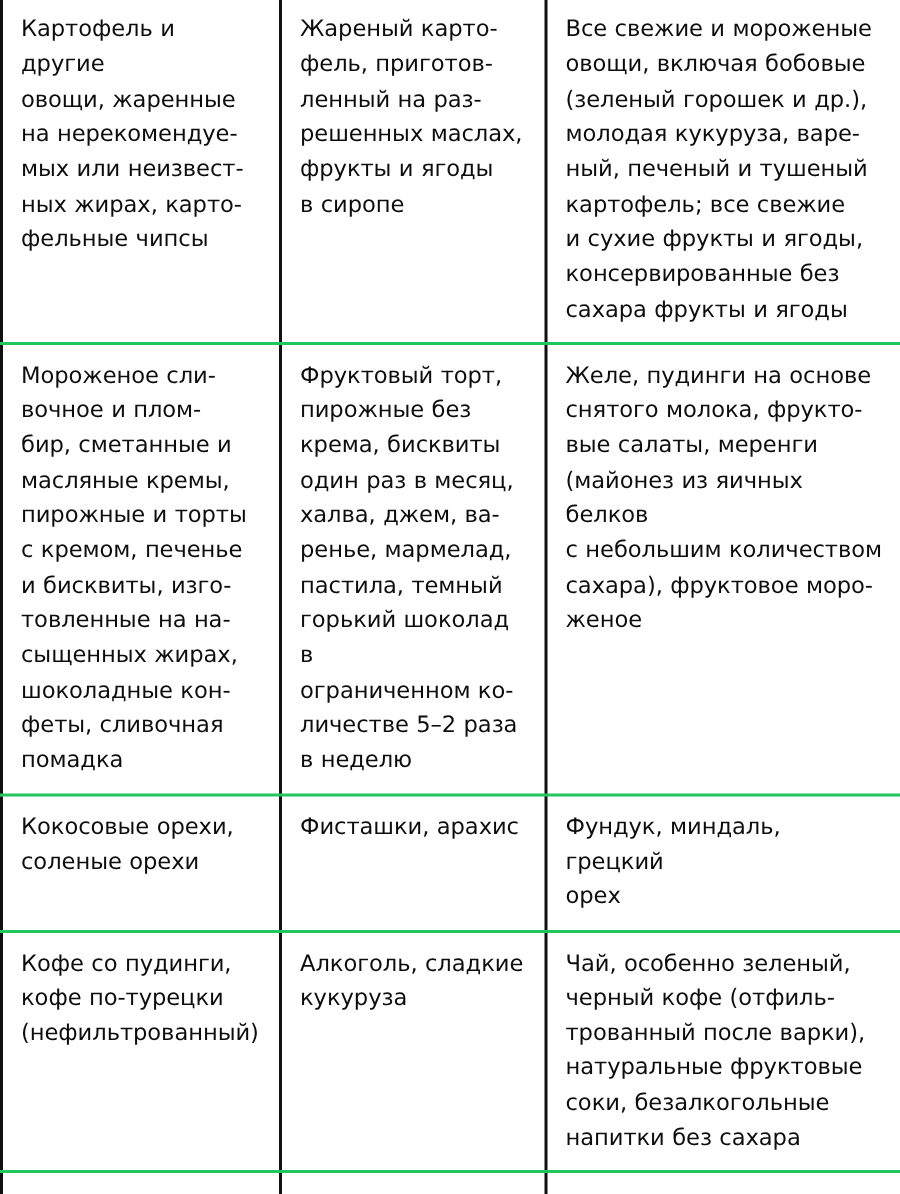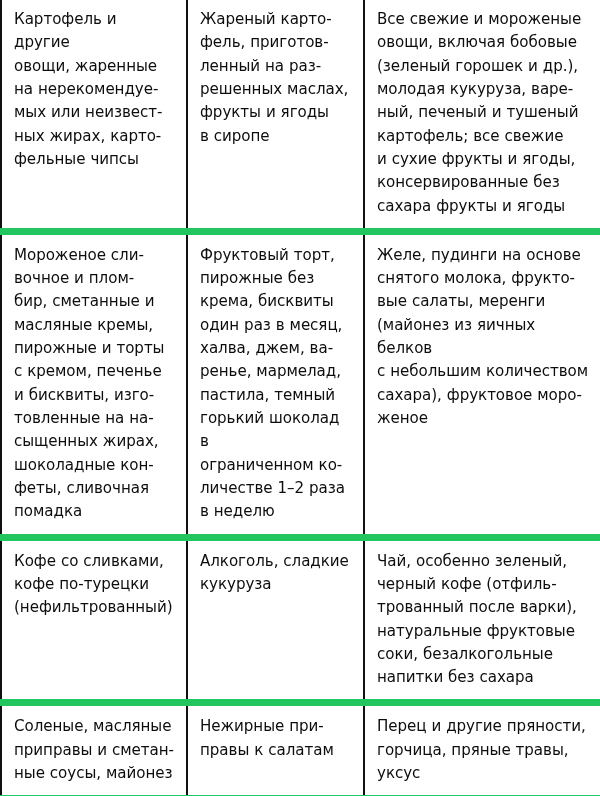--- a/index.html
+++ b/index.html
@@ -33,21 +33,21 @@
   }
 
   table.diet-table col.c1 { width: 186px; }
   table.diet-table col.c2 { width: 177px; }
   table.diet-table col.c3 { width: 237px; }
 
   table.diet-table td {
     vertical-align: top;
     border-left: 2px solid #111111;
     border-right: 2px solid #111111;
-    border-bottom: 7px solid #22c55e;
+    border-bottom: 2px solid #22c55e;
     border-top: none;
     padding: 9px 11px 10px 12px;
     font-size: 15.1px;
     line-height: 1.545;
     letter-spacing: -0.05px;
     word-spacing: 0.2px;
     color: #0d0d0d;
     background: #ffffff;
     box-sizing: border-box;
   }
@@ -132,38 +132,51 @@
         <td>
           <span class="cell-text">Фруктовый торт,
 пирожные без
 крема, бисквиты
 один раз в месяц,
 халва, джем, ва-
 ренье, мармелад,
 пастила, темный
 горький шоколад в
 ограниченном ко-
-личестве 1–2 раза
+личестве 5–2 раза
 в неделю</span>
         </td>
         <td>
           <span class="cell-text">Желе, пудинги на основе
 снятого молока, фрукто-
 вые салаты, меренги
 (майонез из яичных белков
 с небольшим количеством
 сахара), фруктовое моро-
 женое</span>
         </td>
       </tr>
 
+      <tr class="row-2">
+        <td>
+          <span class="cell-text">Кокосовые орехи,
+соленые орехи</span>
+        </td>
+        <td>
+          <span class="cell-text">Фисташки, арахис</span>
+        </td>
+        <td>
+          <span class="cell-text">Фундук, миндаль, грецкий
+орех</span>
+        </td>
+      </tr>
 
       <tr class="row-3">
         <td>
-          <span class="cell-text">Кофе со сливками,
+          <span class="cell-text">Кофе со пудинги,
 кофе по-турецки
 (нефильтрованный)</span>
         </td>
         <td>
           <span class="cell-text">Алкоголь, сладкие
 кукуруза</span>
         </td>
         <td>
           <span class="cell-text">Чай, особенно зеленый,
 черный кофе (отфиль-

